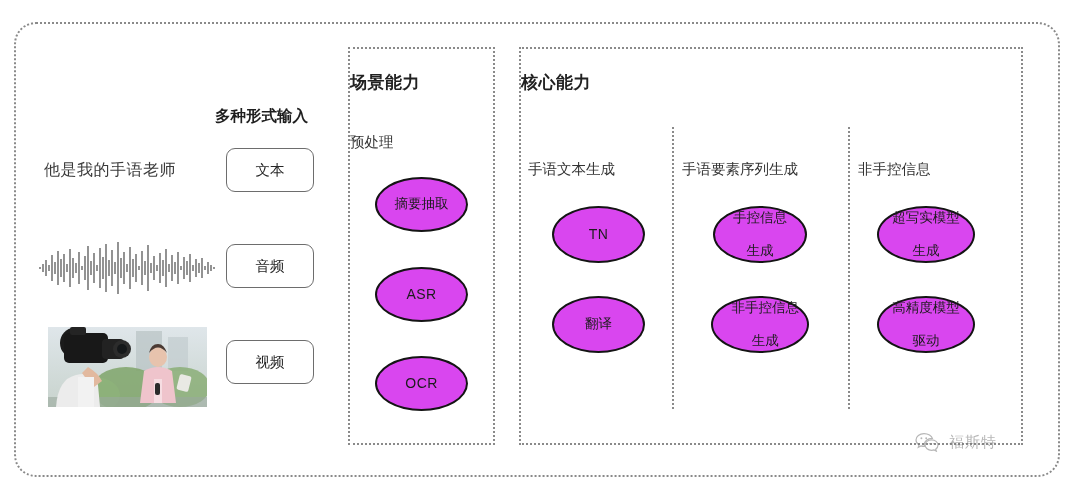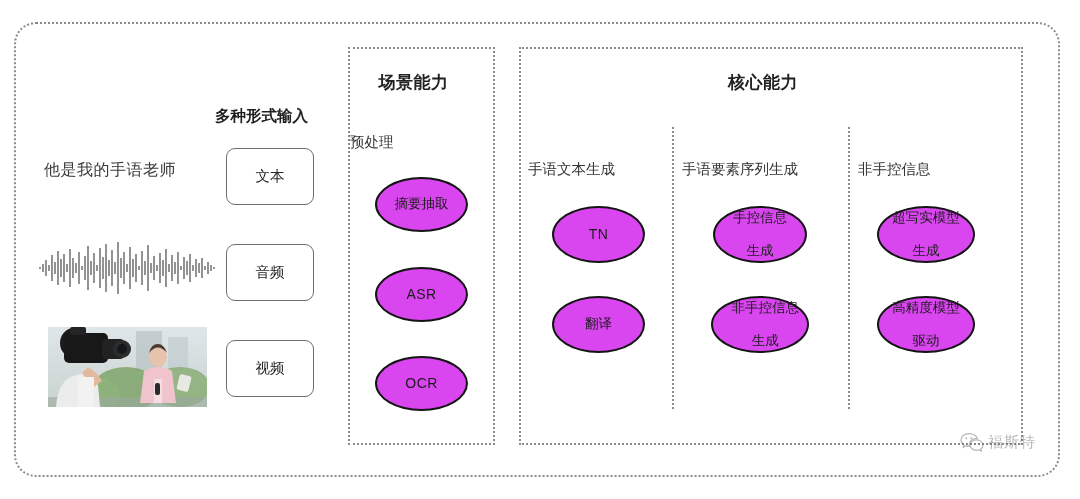--- a/index.html
+++ b/index.html
@@ -42,21 +42,21 @@
     box-sizing: border-box;
     background: transparent;
   }
   .panel-scene  { left: 348px; top: 47px; width: 147px; height: 398px; }
   .panel-core   { left: 519px; top: 47px; width: 504px; height: 398px; }
 
   .panel-title {
     position: absolute;
     left: 0;
     right: 16px;
-    text-align: center;
+    text-align: left;
     font-size: 17px;
     font-weight: bold;
     color: #212121;
     letter-spacing: 0.5px;
   }
   .panel-scene .panel-title { top: 22px; }
   .panel-core  .panel-title { top: 22px; }
 
   .sub-title {
     position: absolute;
@@ -93,21 +93,21 @@
     color: #1c1c1c;
     display: block;
     padding: 0 4px;
   }
   .node.lat span { font-size: 14px; letter-spacing: 0.4px; }
 
   
   .modal-btn {
     position: absolute;
     width: 88px;
-    height: 57px;
+    height: 44px;
     border: 1.4px solid #6d6d6d;
     border-radius: 9px;
     box-sizing: border-box;
     display: flex;
     align-items: center;
     justify-content: center;
     font-size: 14.5px;
     color: #262626;
     background: #ffffff;
   }
@@ -149,25 +149,25 @@
     width: 159px;
     height: 80px;
     overflow: hidden;
     background: #cfd6d2;
   }
   .thumb svg { display: block; }
 
   
   .watermark {
     position: absolute;
-    left: 960px;
+    left: 915px;
     top: 432px;
     display: flex;
     align-items: center;
-    gap: 4px;
+    gap: 10px;
     opacity: 0.5;
   }
   .watermark .wm-text {
     font-size: 15px;
     color: #6f6f6f;
     letter-spacing: 1px;
     white-space: nowrap;
   }
   .wechat-icon { width: 24px; height: 20px; display: block; }
 </style>

